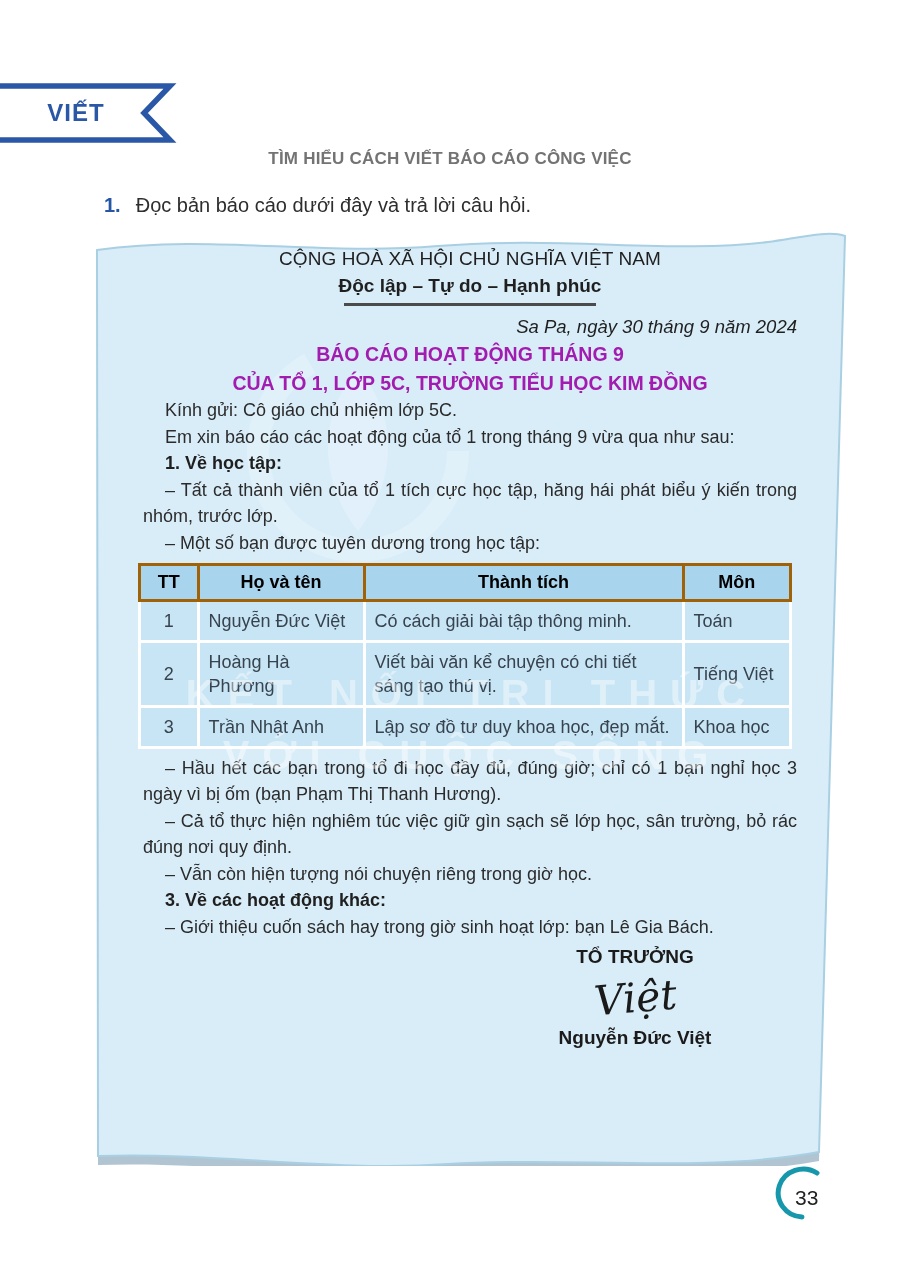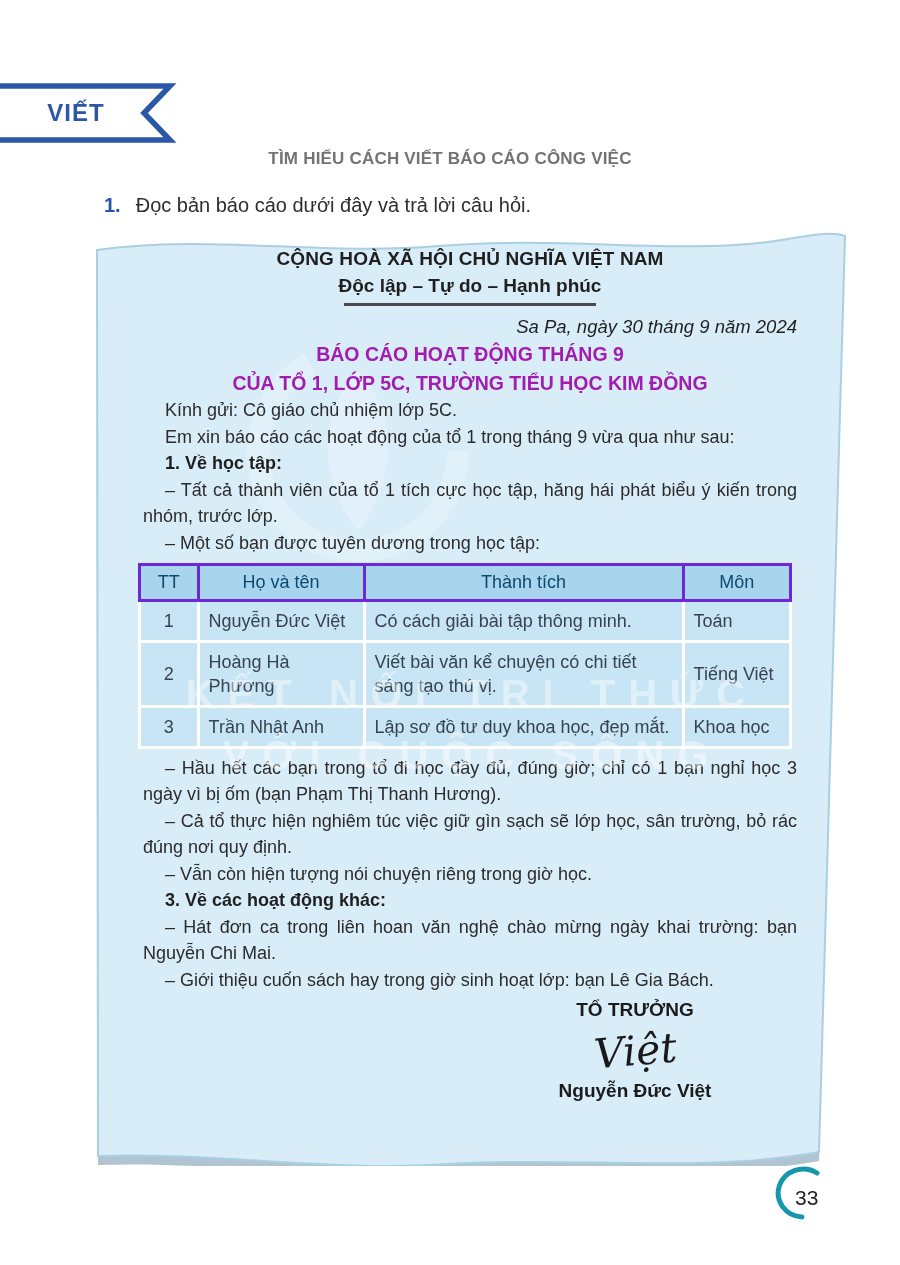--- a/index.html
+++ b/index.html
@@ -29,35 +29,35 @@
 
   
   .paper { position: absolute; left: 88px; top: 226px; width: 768px; height: 940px; }
   .paper-bg { position: absolute; left: 0; top: 0; width: 768px; height: 940px; }
   .paper-content {
     position: absolute; left: 55px; top: 20px; width: 654px;
     font-size: 18px; line-height: 26.5px;
   }
   .paper-content p { margin: 0; }
 
-  .c-header { text-align: center; font-weight: bold; font-size: 19px; color: #1f1f1f; letter-spacing: 0.1px; }
+  .c-header { text-align: center; font-weight: normal; font-size: 19px; color: #1f1f1f; letter-spacing: 0.1px; }
   .motto    { text-align: center; font-weight: bold; font-size: 19px; color: #1f1f1f; margin-top: 3px; }
   .motto-line { width: 252px; height: 2.5px; background: #4b4b4b; margin: 4px auto 8px; }
   .dateline { text-align: right; font-style: italic; font-size: 18.5px; color: #1f1f1f; margin: 4px 2px 4px 0; }
   .r-title  { text-align: center; color: #a21caf; font-weight: bold; font-size: 19.5px; line-height: 28.5px; }
 
   .para    { text-indent: 22px; text-align: justify; }
   .line    { text-indent: 22px; }
   .heading { text-indent: 22px; font-weight: bold; color: #1f1f1f; }
 
   
   table.report-table { border-collapse: collapse; width: 100%; margin: 7px 0 6px -5px; }
   .report-table th {
-    background: #a8d4ee; color: #0c4a6e; font-weight: normal; font-size: 18px;
-    border: 3px solid #6d28d9; padding: 3px 6px; height: 30px;
+    background: #a8d4ee; color: #000000; font-weight: bold; font-size: 18px;
+    border: 3px solid #a16207; padding: 3px 6px; height: 30px;
   }
   .report-table td {
     background: #c8e5f5; color: #37434e; font-size: 18px; line-height: 24px;
     border: 3px solid #ffffff; padding: 7px 9px;
   }
   .report-table td.tt { text-align: center; }
 
   
   .sig { margin: 4px 12px 0 auto; width: 300px; text-align: center; }
   .sig-role { font-weight: bold; font-size: 19px; color: #1b1b1b; }
@@ -169,21 +169,20 @@
           <td>Khoa học</td>
         </tr>
       </tbody>
     </table>
 
     <p class="para">– Hầu hết các bạn trong tổ đi học đầy đủ, đúng giờ; chỉ có 1 bạn nghỉ học 3 ngày vì bị ốm (bạn Phạm Thị Thanh Hương).</p>
     <p class="para">– Cả tổ thực hiện nghiêm túc việc giữ gìn sạch sẽ lớp học, sân trường, bỏ rác đúng nơi quy định.</p>
     <p class="line">– Vẫn còn hiện tượng nói chuyện riêng trong giờ học.</p>
 
     <p class="heading">3. Về các hoạt động khác:</p>
-    <p class="para">– Hát đơn ca trong liên hoan văn nghệ chào mừng ngày khai trường: bạn Nguyễn Chi Mai.</p>
     <p class="line">– Giới thiệu cuốn sách hay trong giờ sinh hoạt lớp: bạn Lê Gia Bách.</p>
 
     <div class="sig">
       <div class="sig-role">TỔ TRƯỞNG</div>
       <div><span class="sig-auto">Việt</span></div>
       <div class="sig-name">Nguyễn Đức Việt</div>
     </div>
   </div>
 </div>
 

